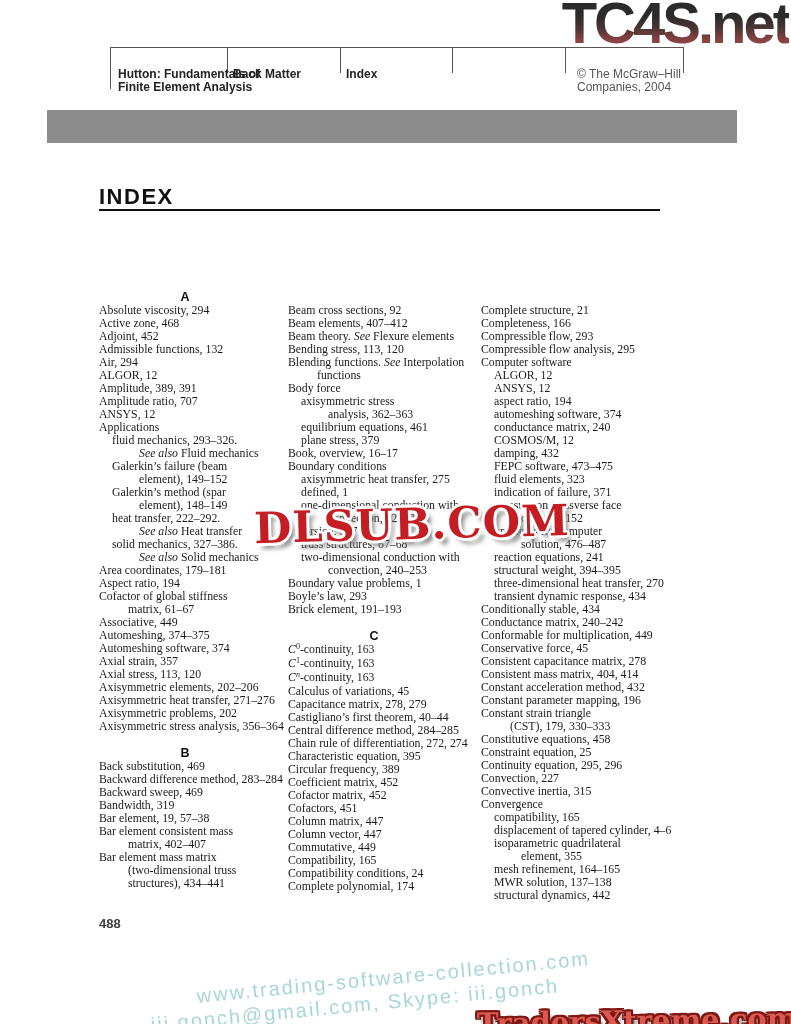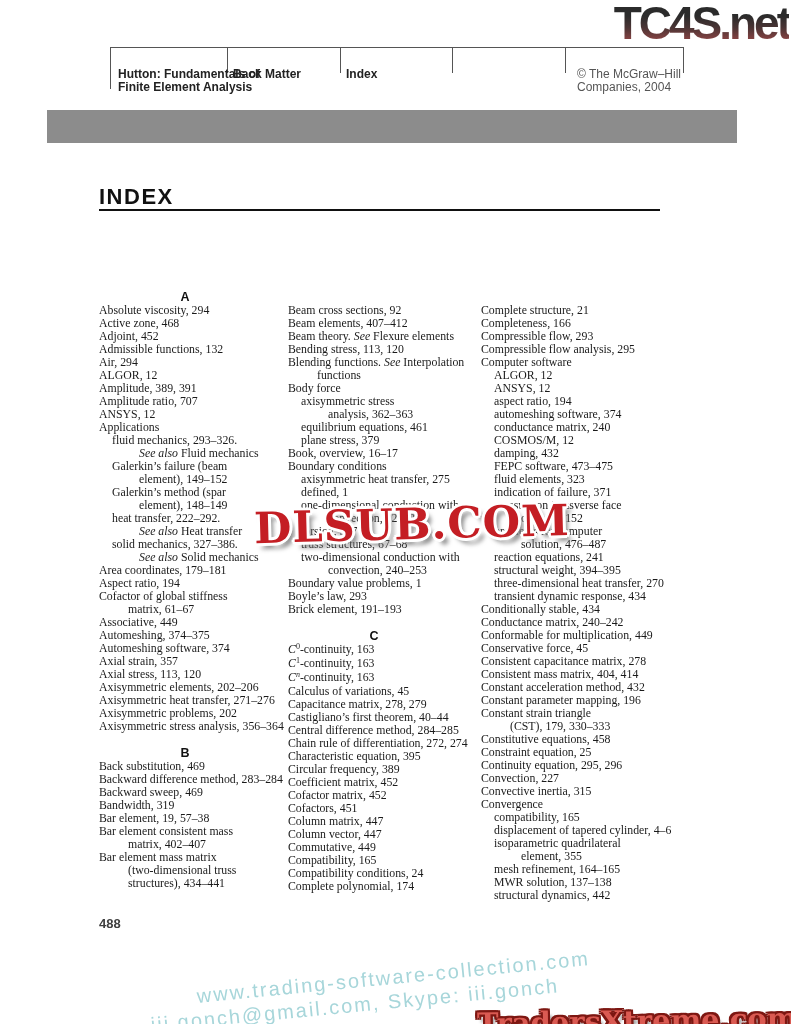--- a/index.html
+++ b/index.html
@@ -1,21 +1,21 @@
 <!DOCTYPE html>
 <html><head>
 <meta charset="utf-8">
 <style>
   html,body{margin:0;padding:0;background:#e8e8e8;}
   .page{position:relative;width:791px;height:1024px;background:#ffffff;overflow:hidden;
         font-family:"Liberation Serif",serif;color:#1a1a1a;margin:0 auto;}
 
   
   .tc4s{position:absolute;top:0px;right:2px;font-family:"Liberation Sans",sans-serif;
-        font-weight:bold;font-size:46px;letter-spacing:-3px;line-height:46px;
+        font-weight:bold;font-size:58px;letter-spacing:-3px;line-height:46px;
         background:linear-gradient(#2b2b2b 35%, #4a3434 60%, #8a4343 88%);
         -webkit-background-clip:text;background-clip:text;color:transparent;}
 
   
   .hdr-rule{position:absolute;left:110px;top:47px;width:573px;height:1px;background:#555;}
   .tick{position:absolute;top:47px;width:1px;background:#555;}
   .hdr-cell{position:absolute;top:68px;font-family:"Liberation Sans",sans-serif;
             font-size:12px;line-height:13px;color:#222;}
   .hdr-bold{font-weight:bold;}
   .hdr-copy{color:#555;}

